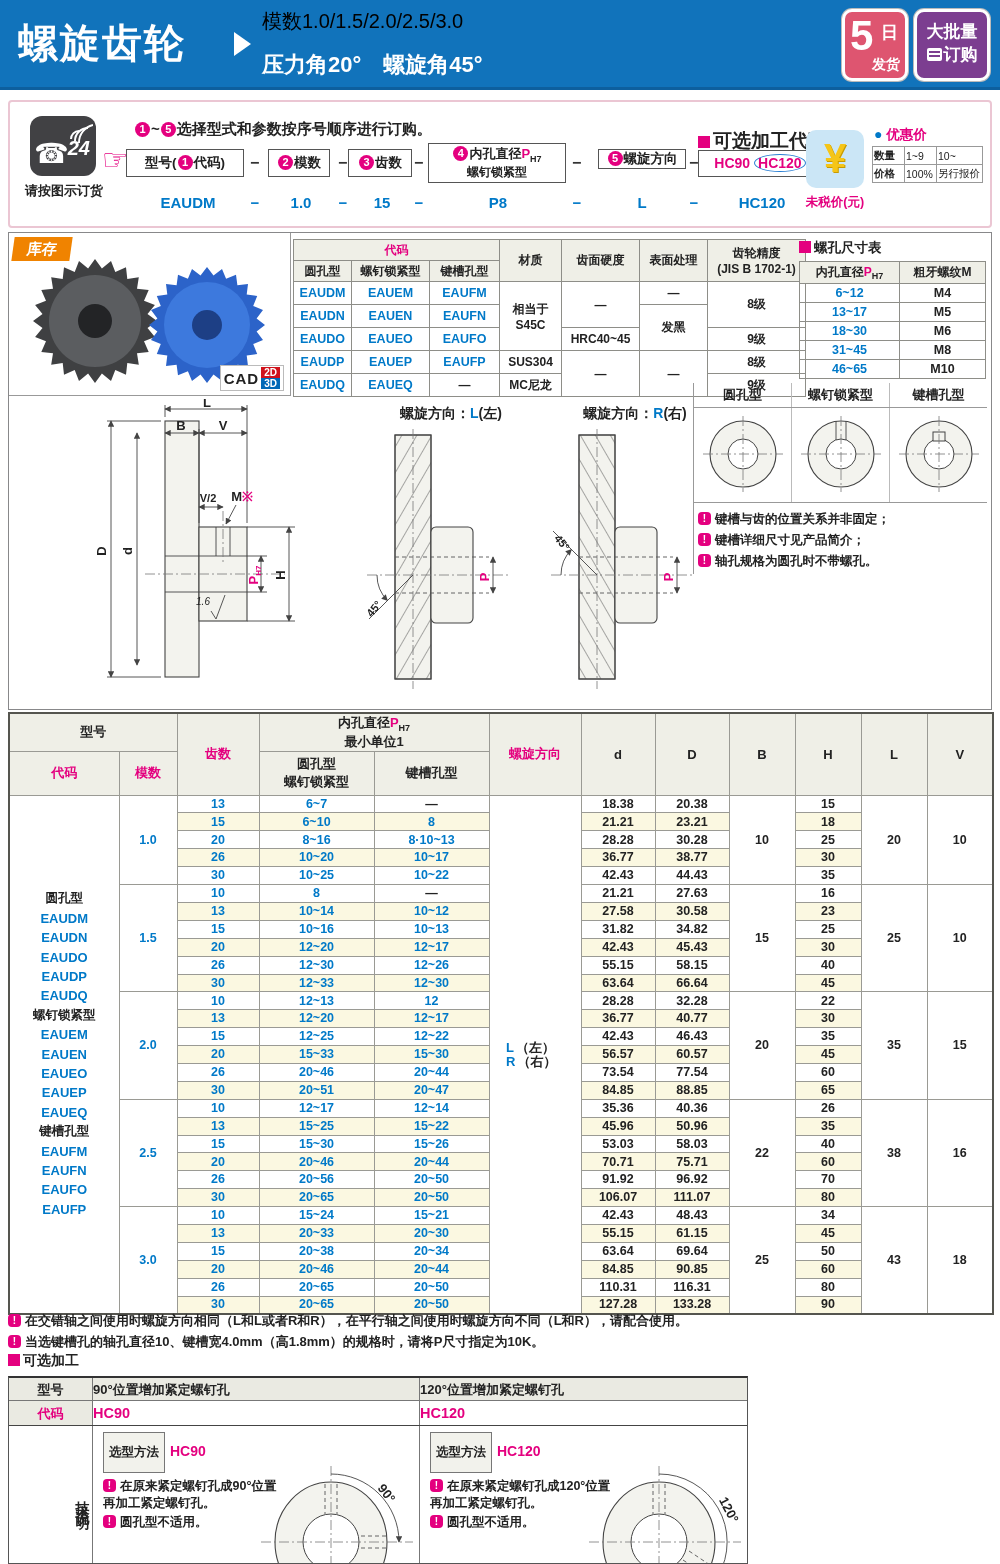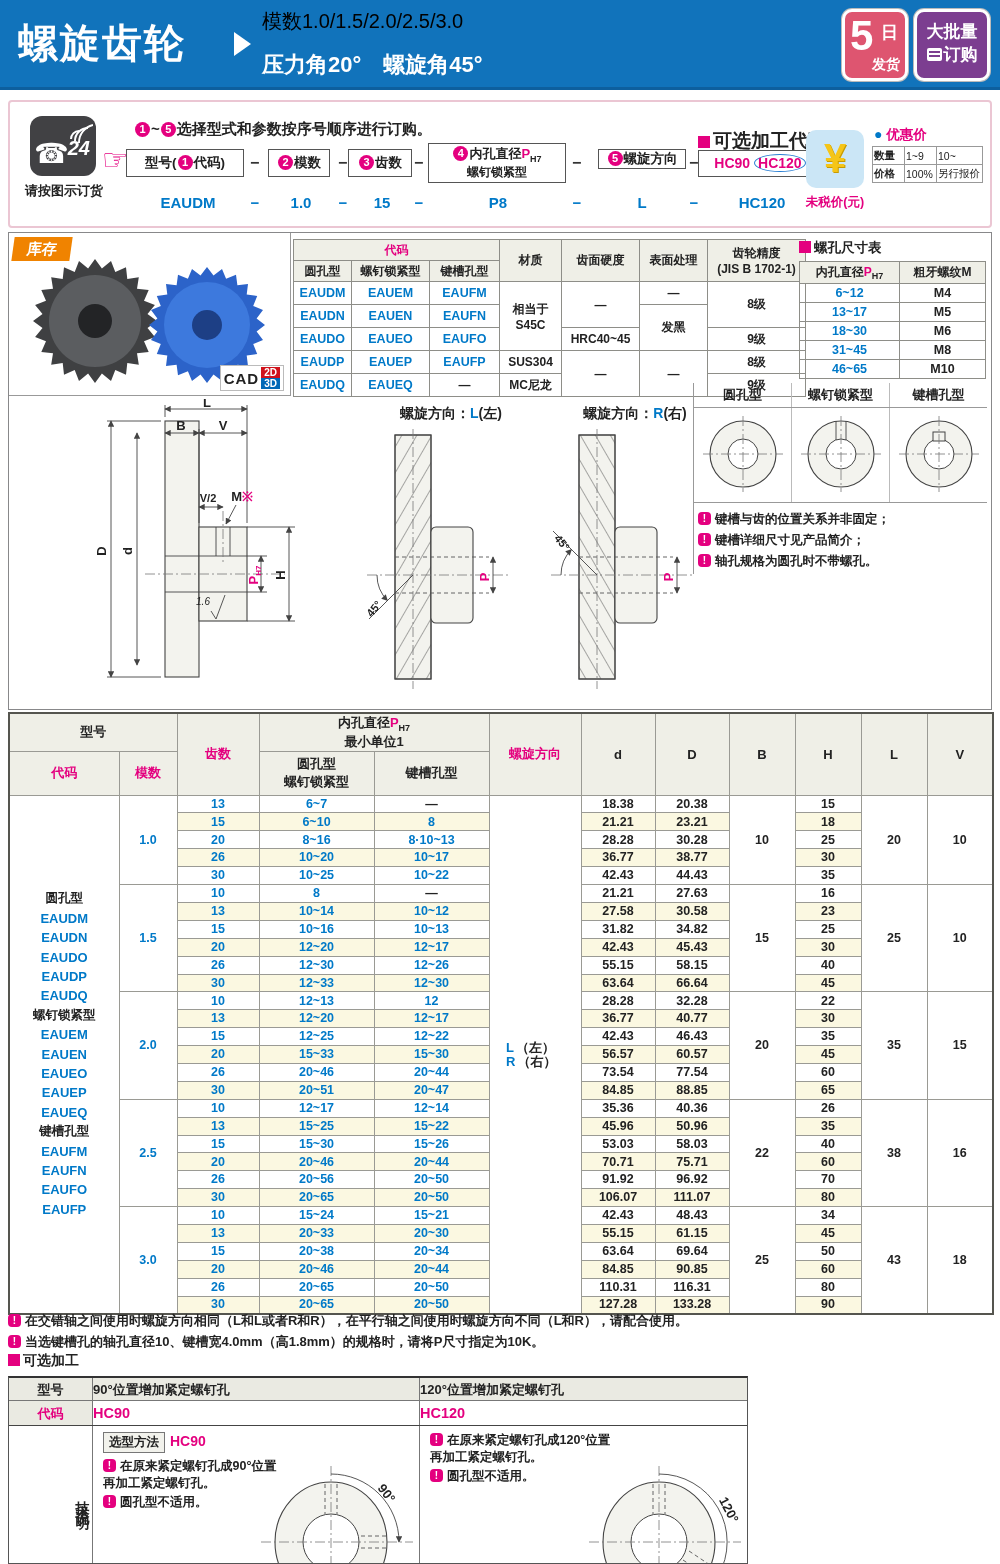--- a/index.html
+++ b/index.html
@@ -133,21 +133,21 @@
 .ot-c2{border-right:none}
 .ot-head{height:23px;border-bottom:1px solid #777;background:#EAEAE2}
 .ot-head div{font-size:13px;font-weight:bold;line-height:23px}
 .ot-code{height:25px;border-bottom:1.5px solid #444}
 .ot-code .ot-c0{background:#EAEAE2;line-height:25px;font-size:13px}
 .ot-code .ot-c1,.ot-code .ot-c2{font-size:14.5px;font-weight:bold;line-height:25px}
 .ot-body{height:138px}
 .vert{writing-mode:vertical-rl;text-orientation:upright;font-size:14px;letter-spacing:5px;display:flex;justify-content:center;padding-top:10px}
 .otcell{position:relative;text-align:left;padding:6px 6px 0 10px;overflow:hidden}
 .mrow{margin-bottom:5px}
-.mlabel{display:inline-block;border:1px solid #777;background:#F2F2EC;font-size:12.5px;font-weight:bold;padding:1px 5px}
+.mlabel{display:inline-block;border:1px solid #777;background:#F2F2EC;font-size:12.5px;font-weight:bold;padding:11px 5px}
 .mcode{font-size:14px;font-weight:bold;margin-left:5px}
 .optnotes{width:185px}
 .optnotes .nln{font-size:12.5px;margin-bottom:2px;line-height:1.35}
 .oring{position:absolute;right:-2px;top:24px}
 </style>
 </head>
 <body>
 
 <svg width="0" height="0" style="position:absolute">
 <defs>
@@ -851,20 +851,21 @@
           <line x1="100" y1="16" x2="100" y2="150" class="cl"></line>
           <line x1="94" y1="34" x2="94" y2="64" class="dsh"></line>
           <line x1="106" y1="34" x2="106" y2="64" class="dsh"></line>
           <line x1="130" y1="86" x2="158" y2="86" class="dsh"></line>
           <line x1="130" y1="98" x2="158" y2="98" class="dsh"></line>
           <path d="M100 24 A68 68 0 0 1 168 92" class="ldr"></path>
           <text transform="rotate(52 152 46)" x="152" y="46" class="dt">90°</text>
         </svg>
       </div>
       <div class="ot-c2 otcell">
+        <div class="mrow"><span class="mlabel">选型方法</span><span class="mcode mgt">HC120</span></div>
         <div id="opt2-notes" class="optnotes">
             <div class="nln"><span class="nic">!</span><span>在原来紧定螺钉孔成120°位置再加工紧定螺钉孔。</span></div>
             <div class="nln"><span class="nic">!</span><span>圆孔型不适用。</span></div>
           </div>
         <svg class="oring" width="190" height="150" viewBox="0 0 190 150">
           <ellipse cx="100" cy="92" rx="56" ry="60" class="part"></ellipse>
           <circle cx="100" cy="92" r="28" fill="#fff" stroke="#444"></circle>
           <line x1="30" y1="92" x2="182" y2="92" class="cl"></line>
           <line x1="100" y1="16" x2="100" y2="150" class="cl"></line>
           <line x1="94" y1="34" x2="94" y2="64" class="dsh"></line>

